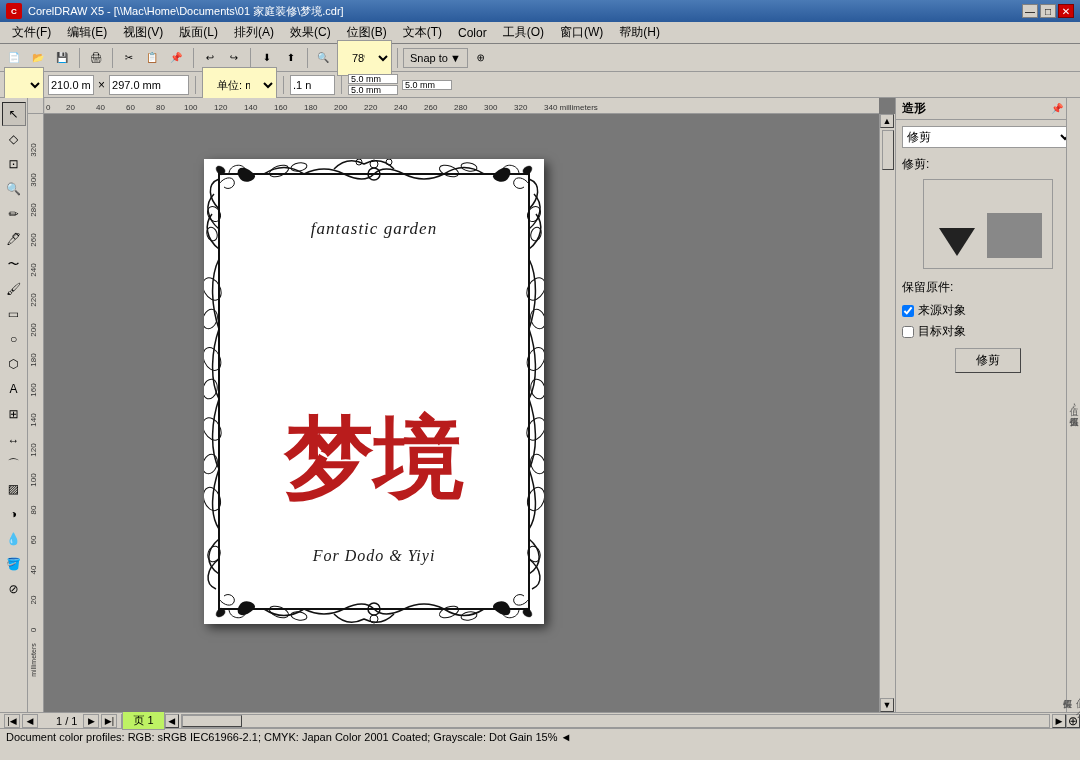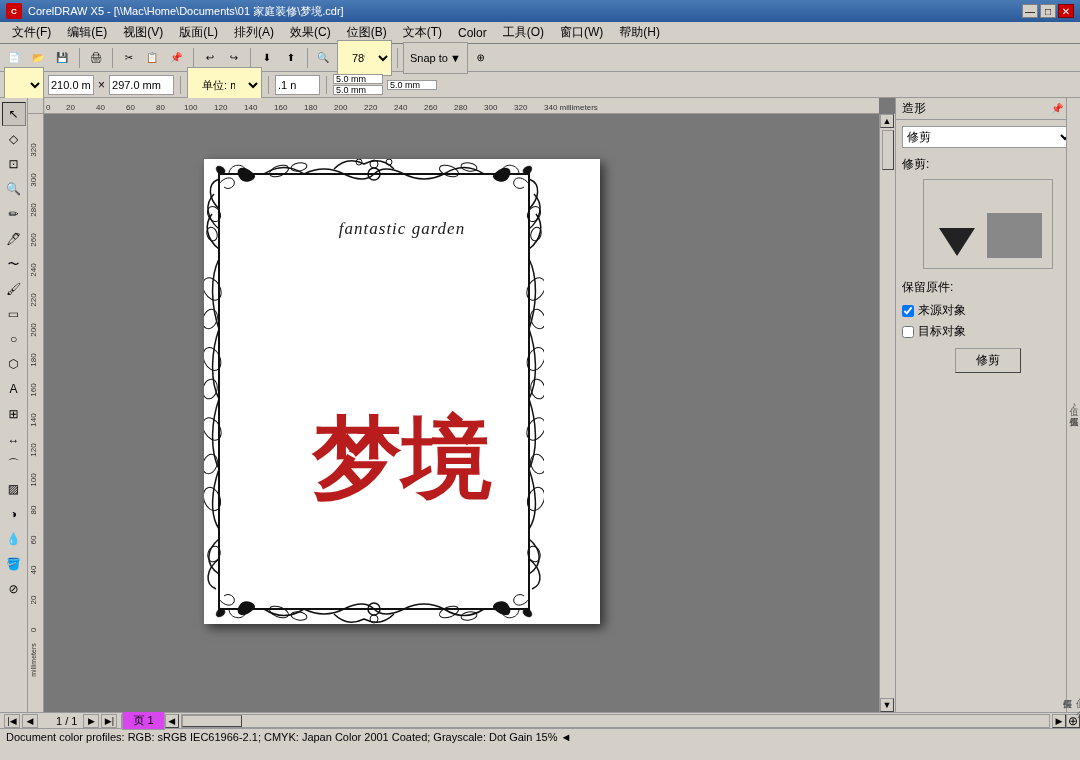--- a/index.html
+++ b/index.html
@@ -81,21 +81,21 @@
     .prop-input {
       height: 20px;
       background: white;
       border: 1px solid #999;
       font-size: 11px;
       width: 60px;
       padding: 0 2px;
     }
     .prop-separator { width: 1px; height: 18px; background: #999; margin: 0 2px; }
     .snap-btn {
-      height: 32px;
+      height: 20px;
       background: #d4d0c8;
       border: 1px solid #999;
       font-size: 11px;
       padding: 0 6px;
       cursor: pointer;
       display: flex; align-items: center; gap: 2px;
     }
 
     
     #left-toolbox {
@@ -135,21 +135,21 @@
     }
     #panel-header {
       height: 22px;
       background: #d4d0c8;
       display: flex;
       align-items: center;
       justify-content: space-between;
       padding: 0 6px;
       border-bottom: 1px solid #999;
       font-size: 12px;
-      font-weight: normal;
+      font-weight: bold;
     }
     #panel-header .panel-controls { display: flex; gap: 2px; }
     #panel-header .panel-btn { font-size: 10px; cursor: pointer; }
 
     #panel-content { padding: 6px; flex: 1; }
     .panel-dropdown {
       width: 100%;
       height: 22px;
       background: white;
       border: 1px solid #999;
@@ -209,21 +209,21 @@
       display: flex; align-items: center; justify-content: center;
       cursor: pointer; font-size: 9px;
     }
     .page-tab {
       background: #d4d0c8;
       border: 1px solid #999;
       padding: 1px 10px;
       font-size: 11px;
       cursor: pointer;
     }
-    .page-tab.active { background: #d946ef; }
+    .page-tab.active { background: #bef264; }
 
     
     #right-edge {
       position: absolute;
       right: 0; top: 0; bottom: 0;
       width: 14px;
       background: #d4d0c8;
       writing-mode: vertical-rl;
       font-size: 9px;
       display: flex;
@@ -318,21 +318,21 @@
   </div>
   <div class="tb-btn">⊕</div>
 </div>
 
 <div id="property-bar">
   <select class="prop-select" style="width:40px;">
     <option>A4</option>
   </select>
   <input class="prop-input" style="width: 46px;" value="210.0 mm">
   <div style="font-size:12px;">×</div>
-  <input class="prop-input" style="width: 65px;" value="297.0 mm">
+  <input class="prop-input" style="width: 80px;" value="297.0 mm">
   <div class="prop-separator"></div>
   <select class="prop-select" style="width:75px;">
     <option>单位: mil...</option>
   </select>
   <div class="prop-separator"></div>
   <input class="prop-input" style="width: 45px;" value=".1 n">
   <div class="prop-separator"></div>
   <div style="font-size:10px;display:flex;flex-direction:column;gap:1px;">
     <input class="prop-input" style="width: 50px; height: 10px; font-size: 9px;" value="5.0 mm">
     <input class="prop-input" style="width: 50px; height: 10px; font-size: 9px;" value="5.0 mm">
@@ -415,21 +415,21 @@
         <text x="8" y="410" font-size="8" fill="#333" transform="rotate(-90 8 410)" text-anchor="middle">60</text>
         <text x="8" y="440" font-size="8" fill="#333" transform="rotate(-90 8 440)" text-anchor="middle">40</text>
         <text x="8" y="470" font-size="8" fill="#333" transform="rotate(-90 8 470)" text-anchor="middle">20</text>
         <text x="8" y="500" font-size="8" fill="#333" transform="rotate(-90 8 500)" text-anchor="middle">0</text>
         <text x="8" y="530" font-size="7" fill="#333" transform="rotate(-90 8 530)" text-anchor="middle">millimeters</text>
       </svg>
     </div>
 
     <div style="position:absolute; top:16px; left:16px; right:16px; bottom:0; overflow:hidden;">
 
-      <div style="position:absolute; top:45px; left:160px; width:396px; height:465px; background:white; box-shadow:4px 4px 10px rgba(0,0,0,0.6);">
+      <div style="position:absolute; top:45px; left:160px; width:340px; height:465px; background:white; box-shadow:4px 4px 10px rgba(0,0,0,0.6);">
 
         <div style="position:absolute; top:0; left:0; width:100%; height:100%; display:flex; flex-direction:column; align-items:center; justify-content:flex-start; overflow:hidden;">
 
           <svg width="340" height="465" viewBox="0 0 340 465" style="position:absolute;top:0;left:0;">
 
             <rect x="15" y="15" width="310" height="435" fill="none" stroke="#111" stroke-width="2"></rect>
 
             <path d="M100,15 Q120,5 140,15 Q160,25 170,15 Q180,5 200,15 Q220,25 240,15" fill="none" stroke="#111" stroke-width="1.5"></path>
             <path d="M60,15 Q80,2 100,15" fill="none" stroke="#111" stroke-width="1.5"></path>
             <path d="M240,15 Q260,2 280,15" fill="none" stroke="#111" stroke-width="1.5"></path>
@@ -521,20 +521,23 @@
 
             <circle cx="170" cy="450" r="6" fill="none" stroke="#111" stroke-width="1.5"></circle>
 
           </svg>
 
           <div style="position:absolute; top:35px; left:0; width:100%; text-align:center;">
             <div style="font-family: Georgia, 'Times New Roman', serif; font-style:italic; font-size:17px; color:#1a1a1a; letter-spacing:1px; margin-top:25px;">fantastic garden</div>
           </div>
           <div style="position:absolute; top:255px; left:0; width:100%; text-align:center;">
             <div style="font-family: 'STSong','SimSun','宋体',serif; font-size:90px; color:#b91c1c; line-height:1; font-weight:bold;">梦境</div>
+          </div>
+          <div style="position:absolute; top:388px; left:0; width:100%; text-align:center;">
+            <div style="font-family: Georgia, 'Times New Roman', serif; font-style:italic; font-size:16px; color:#1a1a1a; letter-spacing:1px;">For Dodo &amp; Yiyi</div>
           </div>
         </div>
       </div>
     </div>
 
     <div id="v-scrollbar" style="position:absolute;right:0;top:16px;bottom:0;width:16px;background:#d4d0c8;border-left:1px solid #999;">
       <div style="width:14px;height:14px;background:#d4d0c8;border:1px outset #999;display:flex;align-items:center;justify-content:center;font-size:9px;cursor:pointer;">▲</div>
       <div style="width:12px;height:40px;background:#d4d0c8;border:1px outset #999;margin:2px auto;cursor:pointer;"></div>
       <div style="position:absolute;bottom:0;width:14px;height:14px;background:#d4d0c8;border:1px outset #999;display:flex;align-items:center;justify-content:center;font-size:9px;cursor:pointer;">▼</div>
     </div>

